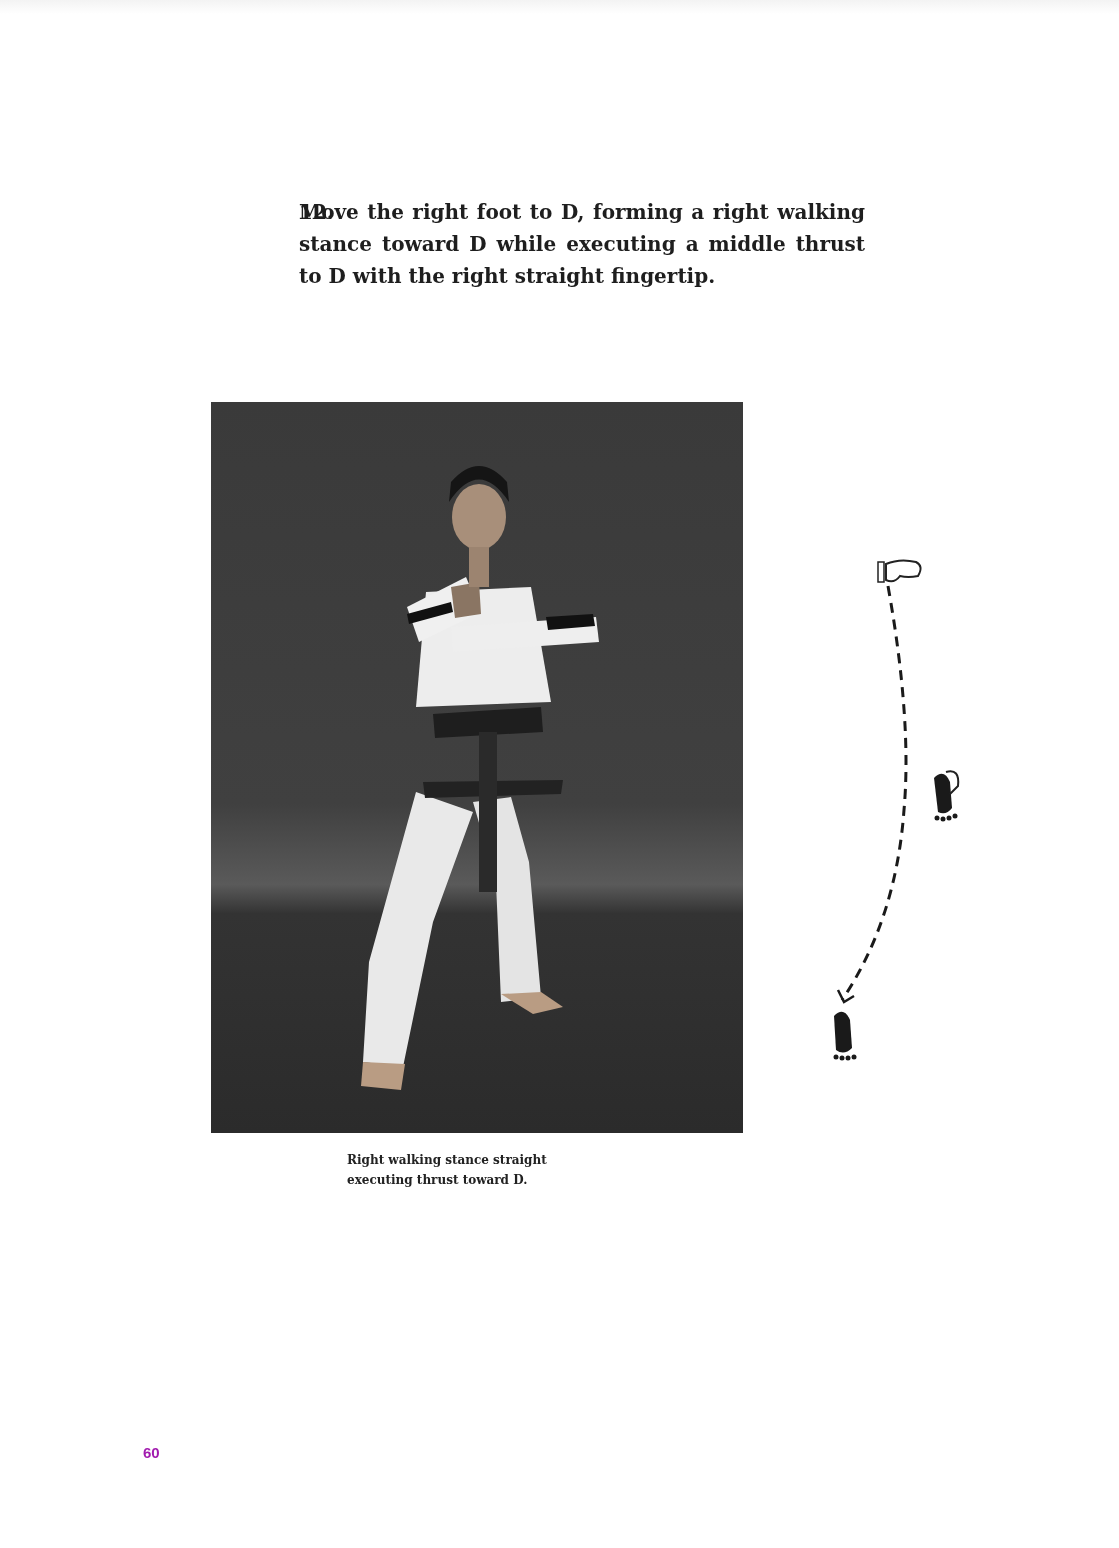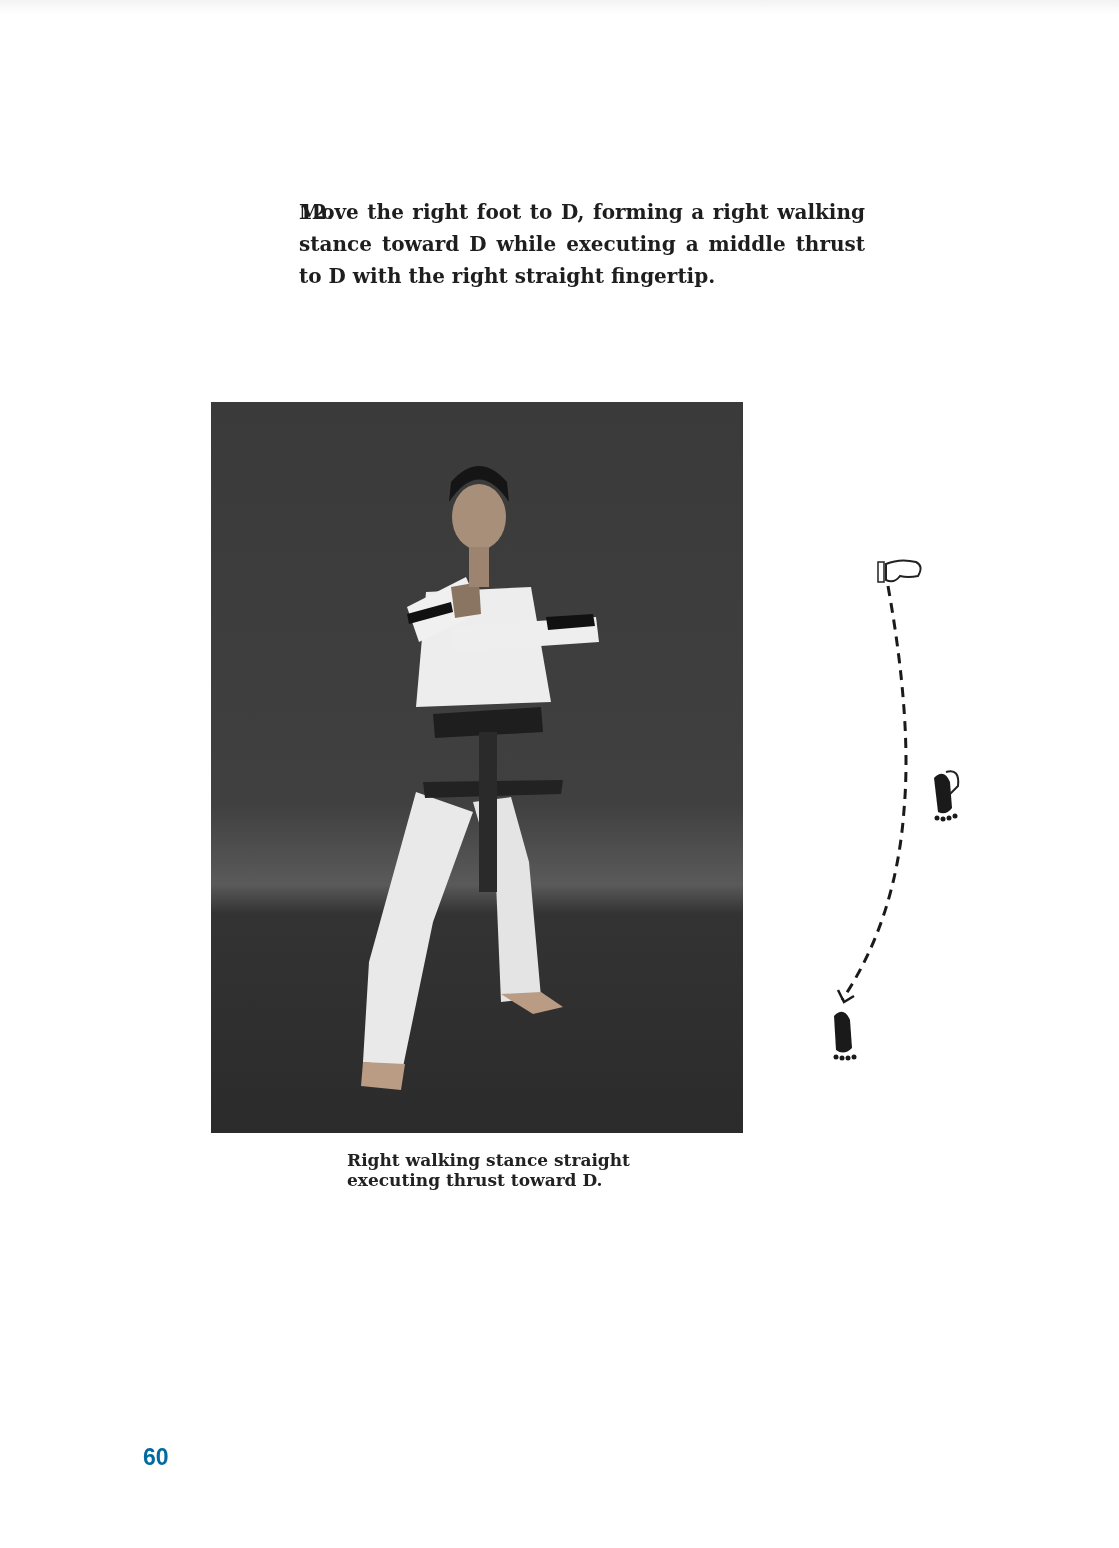--- a/index.html
+++ b/index.html
@@ -2,24 +2,24 @@
 <html><head>
 <meta charset="utf-8">
 <style>
   html, body { margin:0; padding:0; }
   body { width:1119px; height:1548px; background:#ffffff; position:relative; overflow:hidden; font-family:"DejaVu Serif", serif; color:#1c1c1c; }
   .topline { position:absolute; left:0; top:0; width:1119px; height:14px; background:linear-gradient(#f3f3f3,#fff); }
   .instruction { position:absolute; left:299px; top:196px; width:566px; font-family:"DejaVu Serif", serif; font-weight:bold; font-size:20px; line-height:32px; color:#1e1e1e; }
   .instruction .num { position:absolute; left:0; top:0; }
   .instruction .text { display:block; text-align:justify; }
   .photo { position:absolute; left:211px; top:402px; width:532px; height:731px; background:#3b3b3b; overflow:hidden; }
-  .caption { position:absolute; left:347px; top:1150px; width:320px; font-family:"DejaVu Serif", serif; font-weight:bold; font-size:17px; line-height:20px; color:#222; }
+  .caption { position:absolute; left:347px; top:1150px; width:320px; font-family:"DejaVu Serif", serif; font-weight:bold; font-size:12px; line-height:20px; color:#222; }
   .caption span { display:block; }
   .diagram { position:absolute; left:820px; top:550px; width:160px; height:520px; }
-  .page-num { position:absolute; left:143px; top:1444px; font-family:"Liberation Sans", sans-serif; font-weight:bold; font-size:23px; color:#0369a1;text-align:right; }
+  .page-num { position:absolute; left:143px; top:1444px; font-family:"Liberation Sans", sans-serif; font-weight:bold; font-size:15px; color:#a21caf;text-align:right; }
 </style>
 </head>
 <body>
 
 <div class="topline"></div>
 
 <div class="instruction">
   <span class="num">12.</span>
   <span class="text">Move the right foot to D, forming a right walking stance toward D while executing a middle thrust to D with the right straight fingertip.</span>
 </div>

